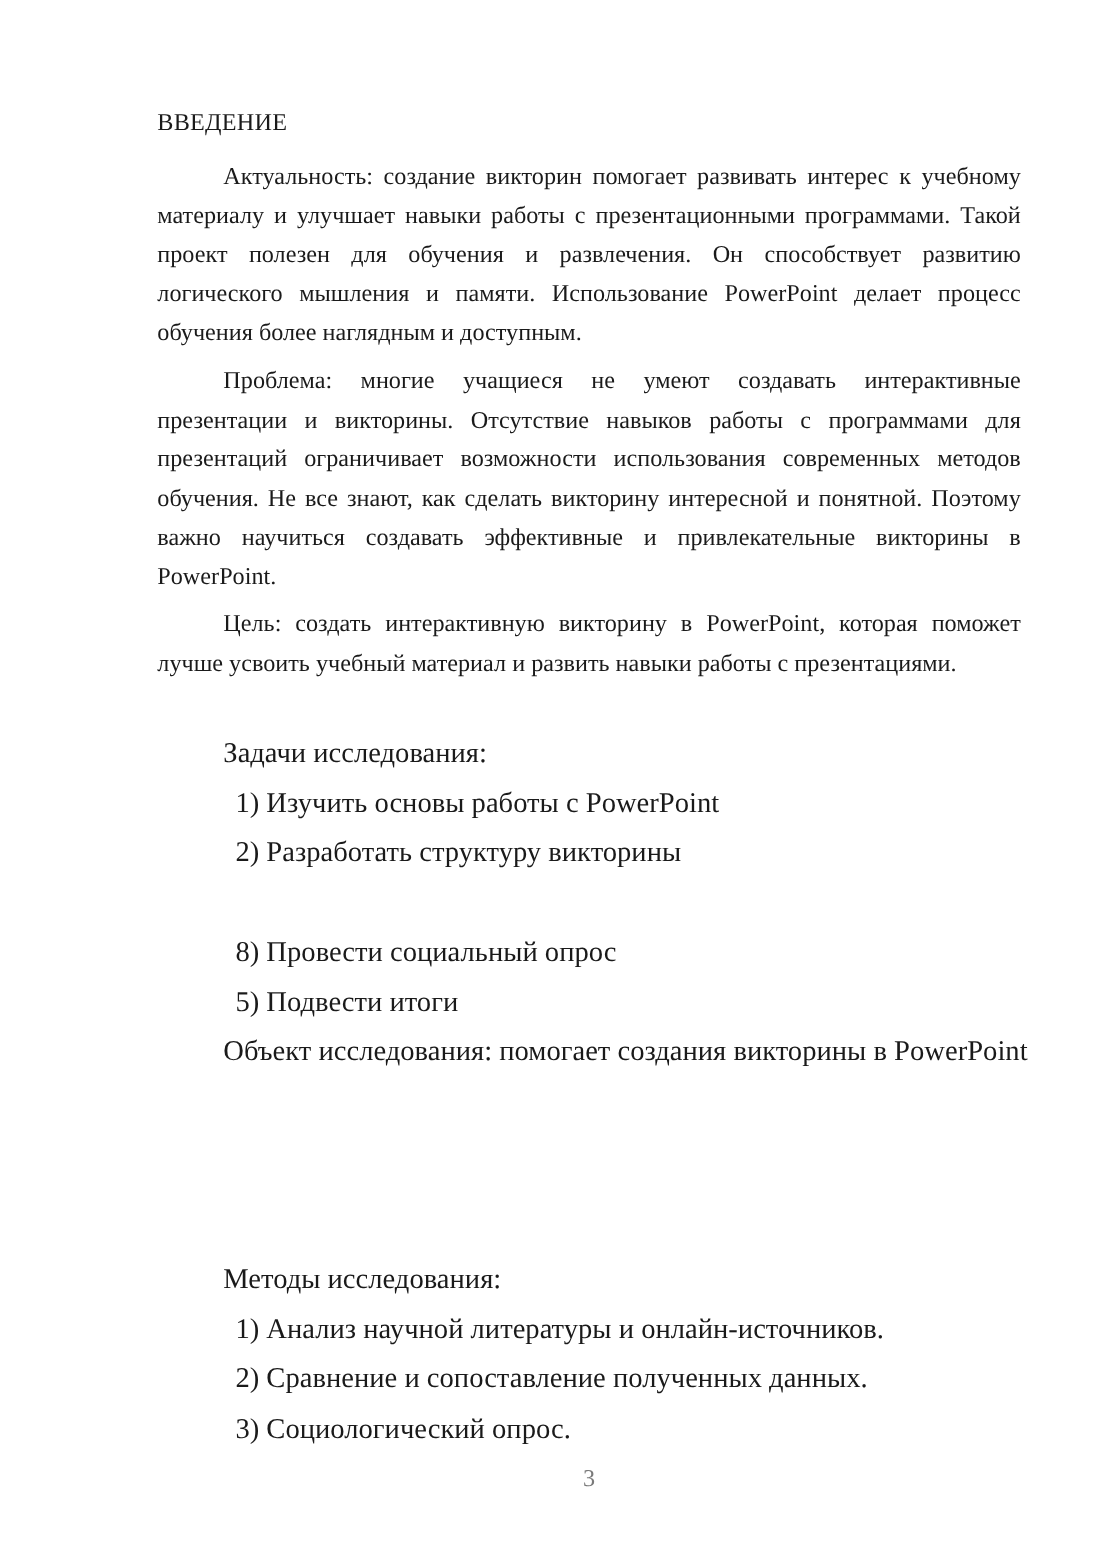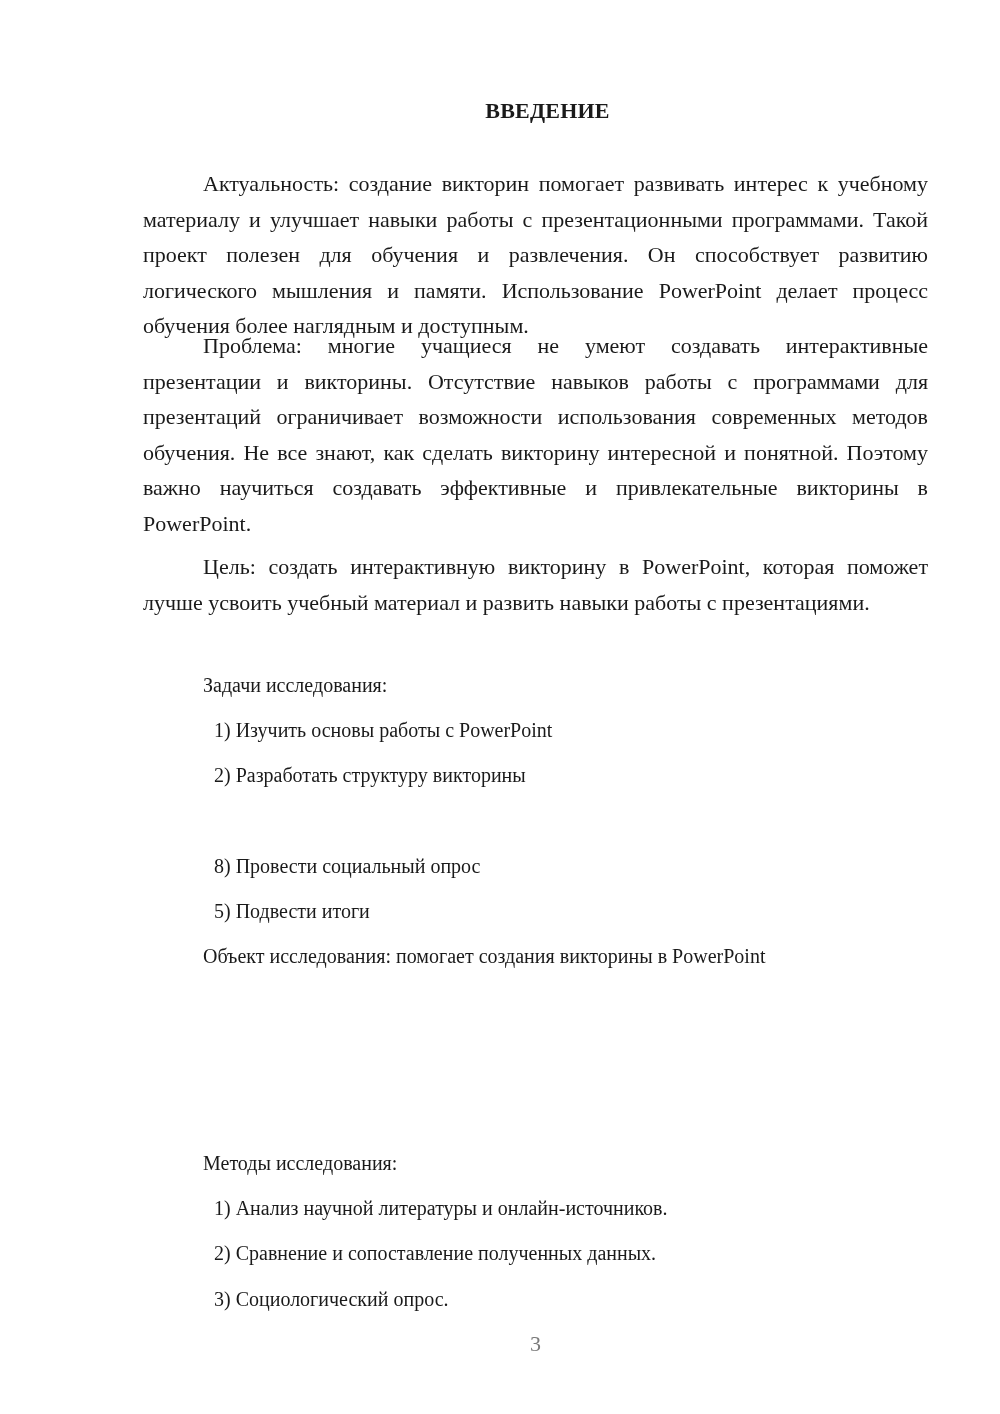--- a/index.html
+++ b/index.html
@@ -18,41 +18,41 @@
     .page {
       position: absolute;
       left: 143px;
       top: 0;
       width: 785px;
       height: 1414px;
     }
     .heading {
       position: absolute;
       top: 96px;
-      left: 12px;
+      left: 0;
       width: 785px;
-      text-align: center;
-      font-weight: bold;
+      text-align: left;
+      font-weight: normal;
       font-size: 22px;
       line-height: 30px;
       letter-spacing: 0.2px;
     }
     .para {
       position: absolute;
       left: 0;
       width: 785px;
       font-size: 22px;
       line-height: 35.5px;
       text-align: justify;
       text-indent: 60px;
       margin: 0;
     }
     .line {
       position: absolute;
-      font-size: 20px;
+      font-size: 26px;
       line-height: 30px;
       white-space: nowrap;
     }
     .indent-label { left: 60px; }
     .list-item { left: 32px; margin-left: 39px; }
     .page-number {
       position: absolute;
       top: 1331px;
       left: 0;
       width: 785px;
@@ -61,21 +61,21 @@
       color: #7a7a7a;
     }
   </style>
 </head>
 <body>
 
 <div class="page">
 
   <div class="heading">ВВЕДЕНИЕ</div>
 
-  <p class="para" style="top:142px;margin-top:24px;">Актуальность: создание викторин помогает развивать интерес к учебному материалу и улучшает навыки работы с презентационными программами. Такой проект полезен для обучения и развлечения. Он способствует развитию логического мышления и памяти. Использование PowerPoint делает процесс обучения более наглядным и доступным.</p>
+  <p class="para" style="top:142px;">Актуальность: создание викторин помогает развивать интерес к учебному материалу и улучшает навыки работы с презентационными программами. Такой проект полезен для обучения и развлечения. Он способствует развитию логического мышления и памяти. Использование PowerPoint делает процесс обучения более наглядным и доступным.</p>
 
   <p class="para" style="top:549px;">Цель: создать интерактивную викторину в PowerPoint, которая поможет лучше усвоить учебный материал и развить навыки работы с презентациями.</p>
 
   <p class="para" style="top:328px;">Проблема: многие учащиеся не умеют создавать интерактивные презентации и викторины. Отсутствие навыков работы с программами для презентаций ограничивает возможности использования современных методов обучения. Не все знают, как сделать викторину интересной и понятной. Поэтому важно научиться создавать эффективные и привлекательные викторины в PowerPoint.</p>
 
   <div class="line indent-label" style="top:670px;">Задачи исследования:</div>
 
   <div class="line list-item" style="top:715px;">1) Изучить основы работы с PowerPoint</div>
   <div class="line list-item" style="top:760px;">2) Разработать структуру викторины</div>
   <div class="line list-item" style="top:851px;">8) Провести социальный опрос</div>

